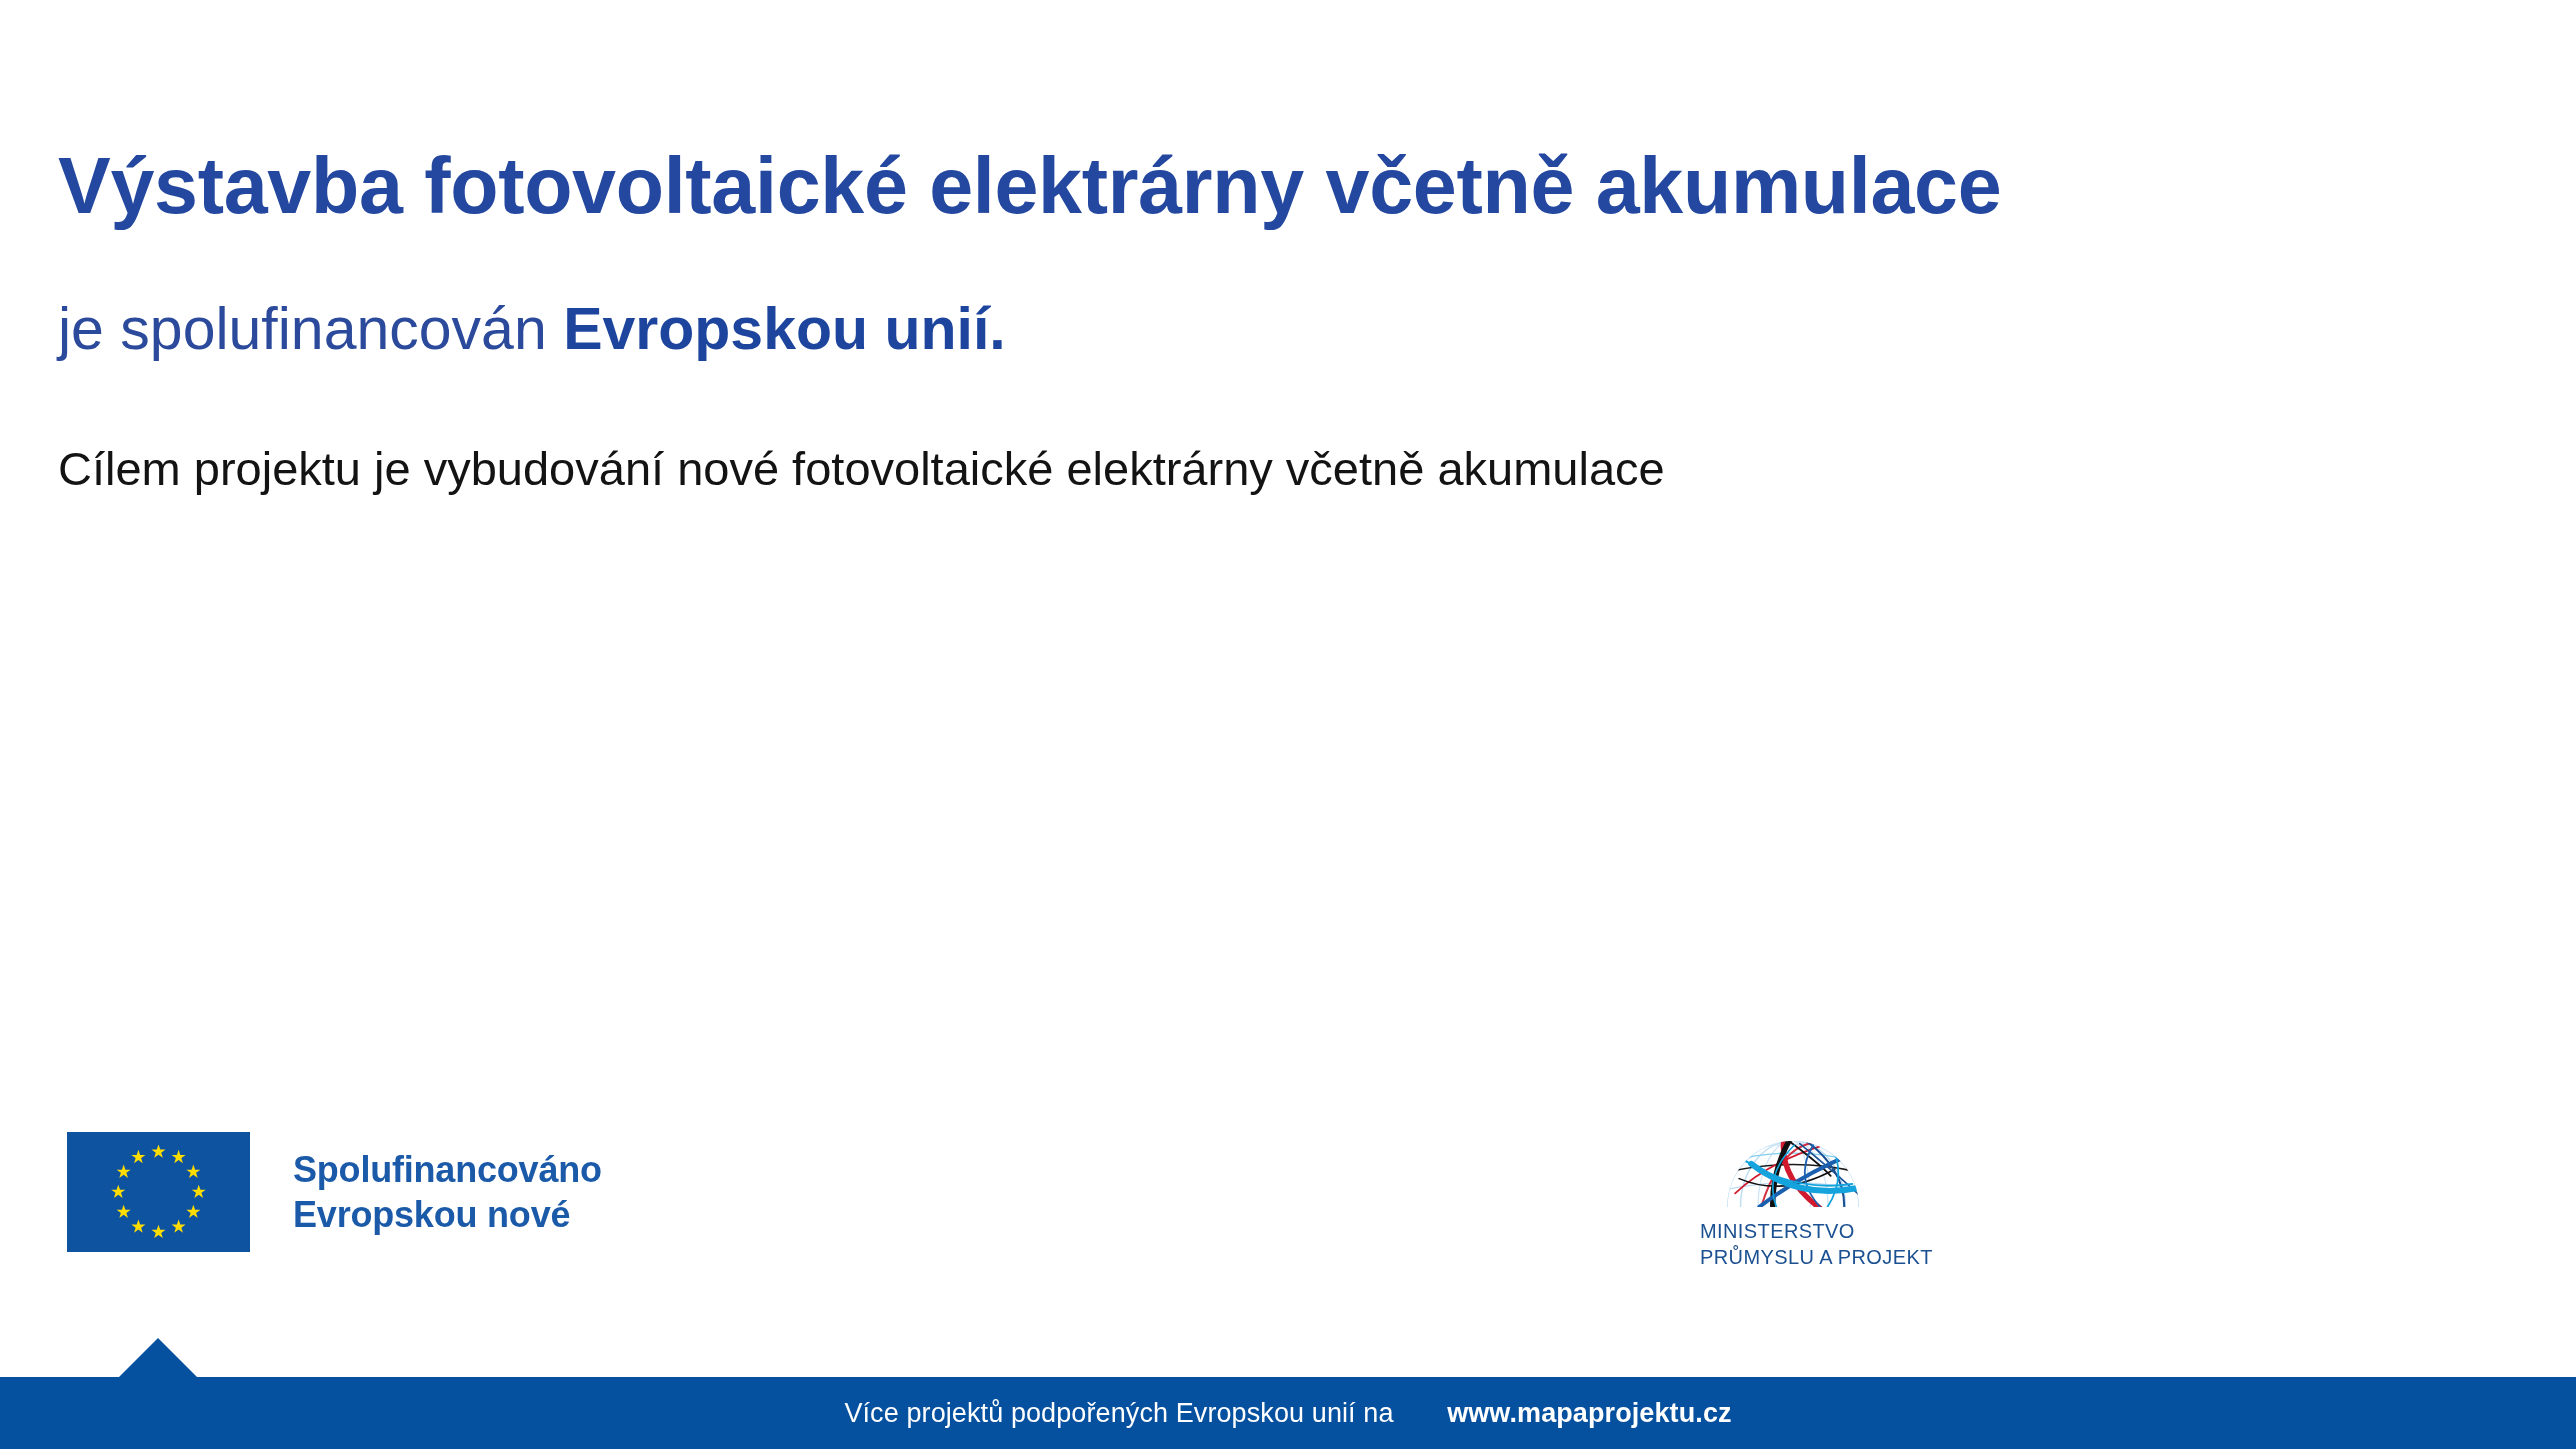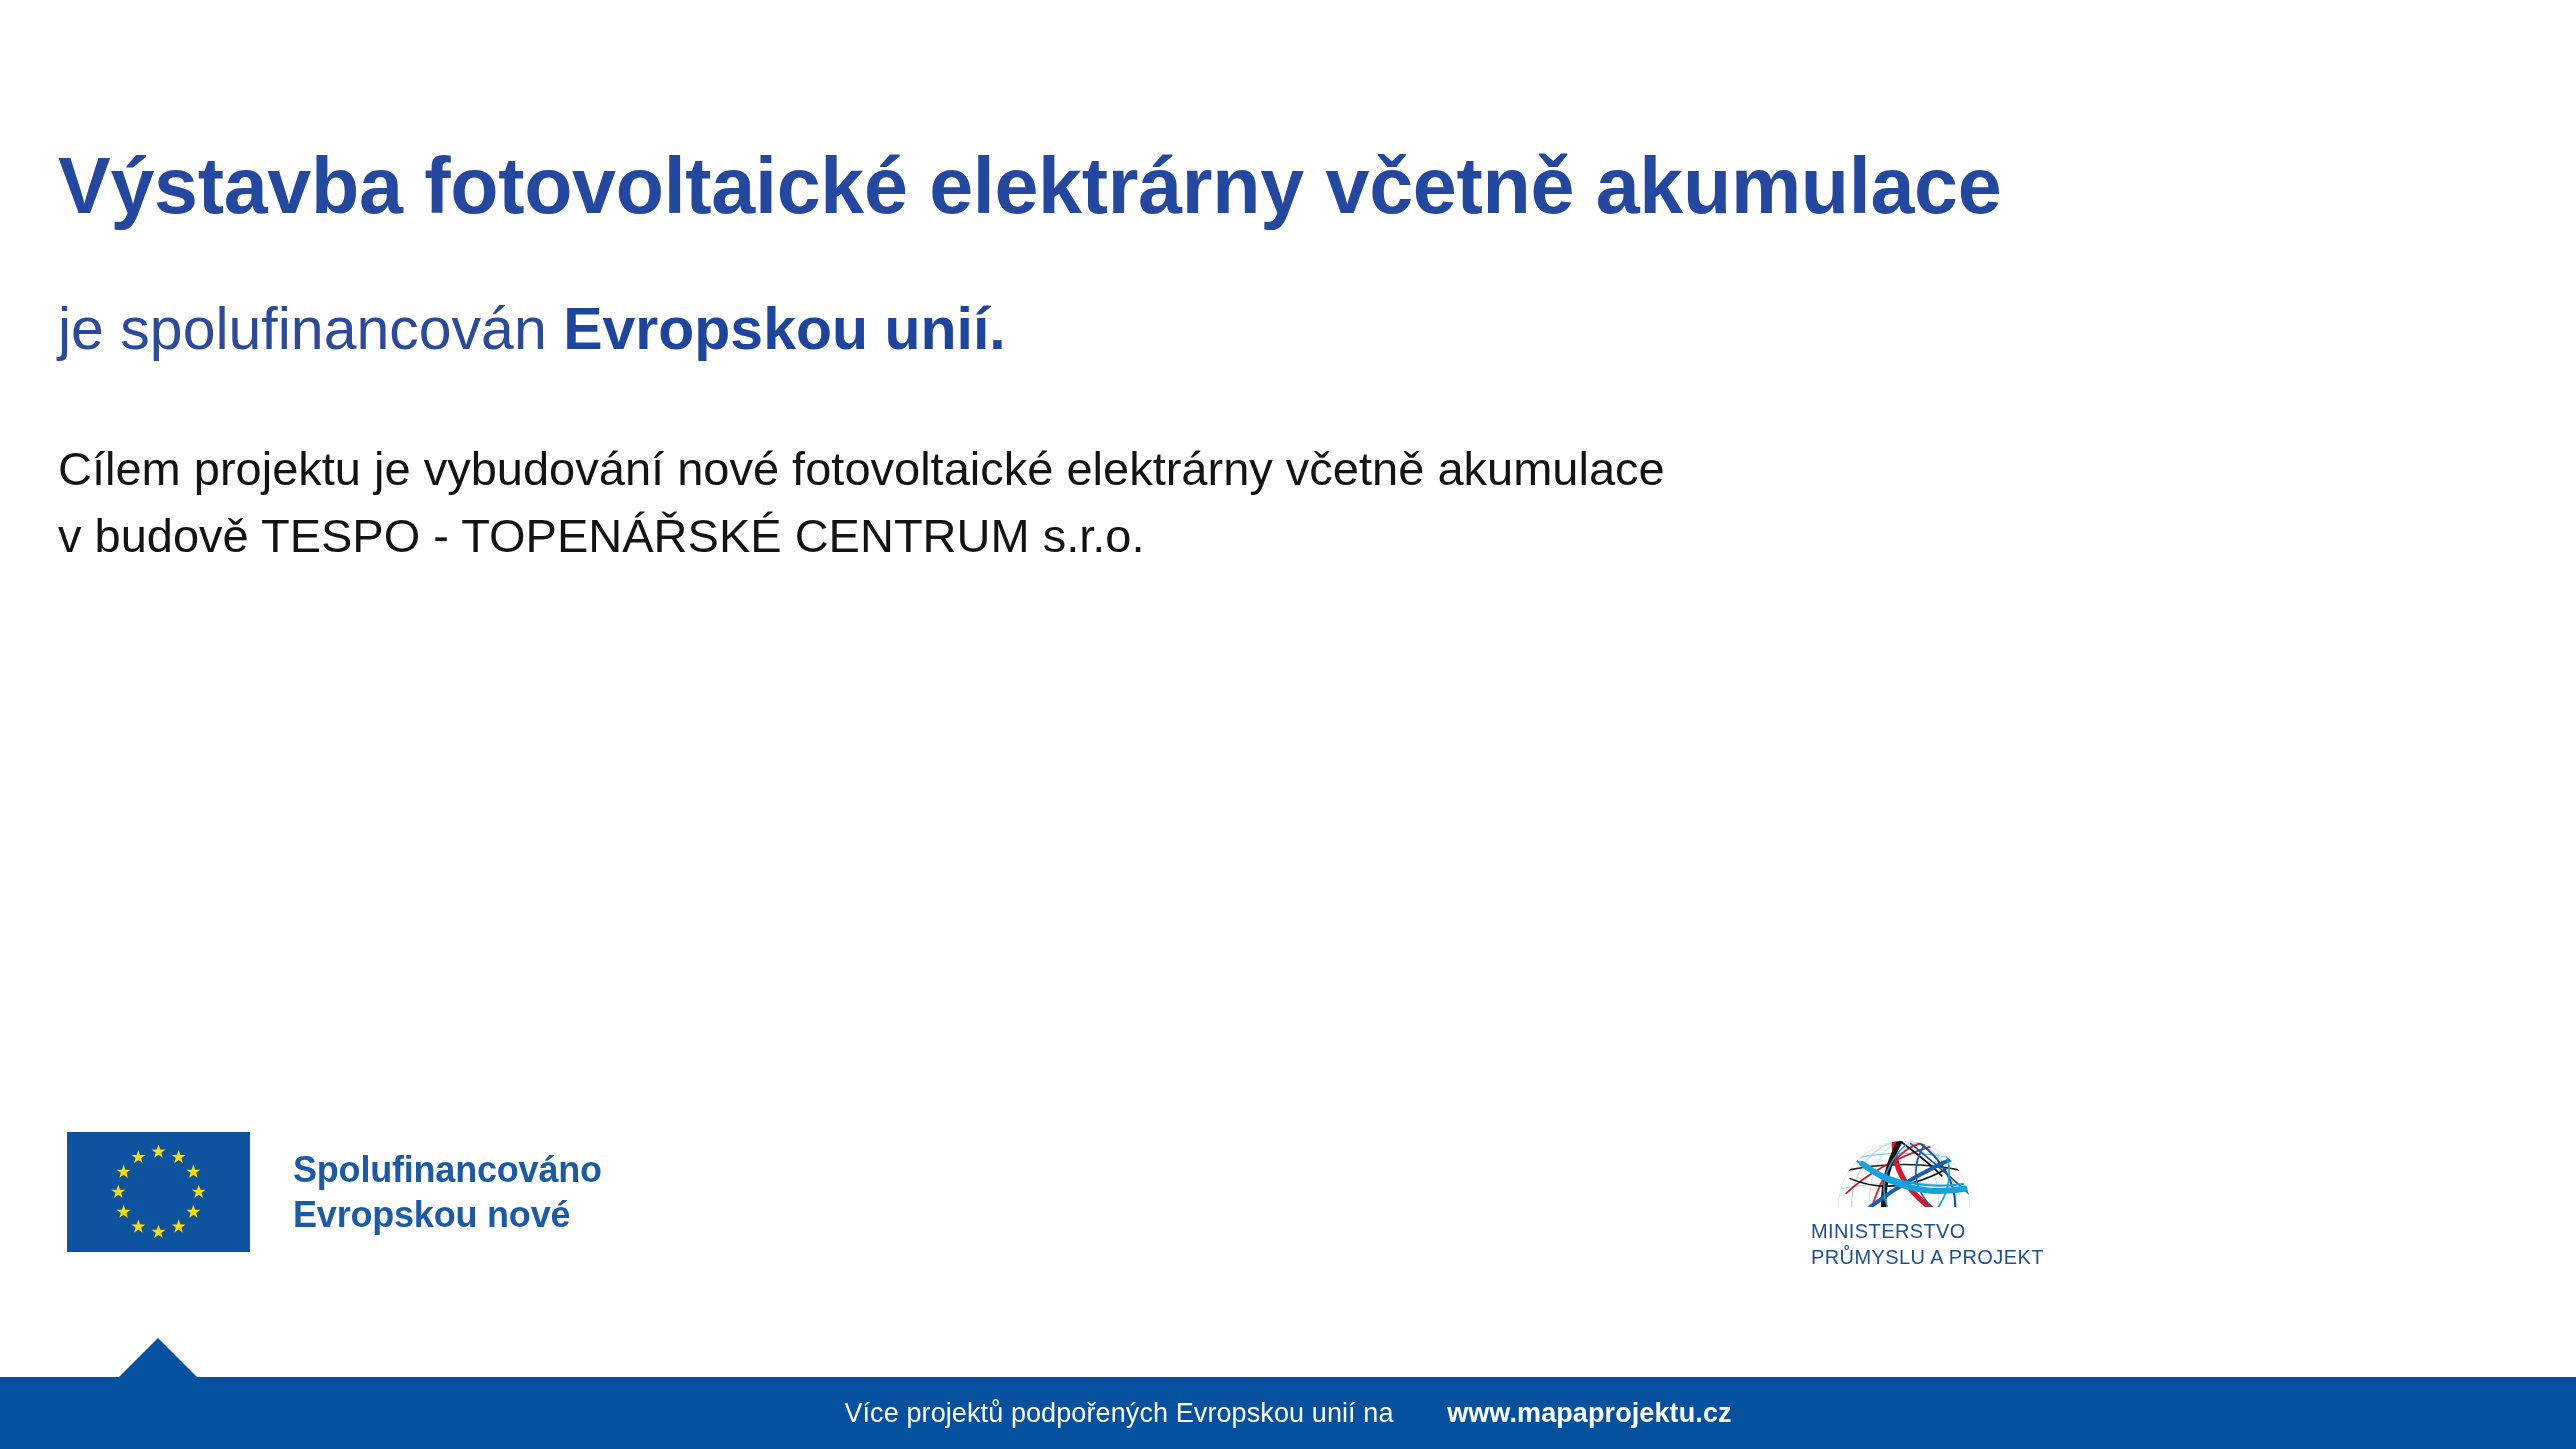--- a/index.html
+++ b/index.html
@@ -89,21 +89,21 @@
     line-height: 1.26;
     font-weight: 700;
     color: #1b5aa8;
     letter-spacing: -0.2px;
     white-space: nowrap;
   }
 
   
   .mpo-logo {
     position: absolute;
-    left: 1811px;
+    left: 1700px;
     top: 1114px;
     width: 288px;
   }
   .mpo-globe { width: 148px; height: 101px; display: block; margin-left: 19px; }
   .mpo-text {
     margin-top: 4px;
     font-size: 20px;
     line-height: 1.28;
     font-weight: 400;
     color: #1b5091;
@@ -153,21 +153,20 @@
 
 
     <div class="headline">Výstavba fotovoltaické elektrárny včetně akumulace</div>
 
     <div class="subline">
       <span>je spolufinancován </span><span class="strong">Evropskou unií.</span>
     </div>
 
     <div class="body-text">
       <div class="line">Cílem projektu je vybudování nové fotovoltaické elektrárny včetně akumulace</div>
-      <div class="line">v budově TESPO - TOPENÁŘSKÉ CENTRUM s.r.o.</div>
     </div>
 
   </div>
 
   <div class="eu-logo">
 
     <div class="eu-flag">
       <svg viewBox="0 0 273 179" xmlns="http://www.w3.org/2000/svg" aria-hidden="true">
         <defs>
           <g id="eustar">

